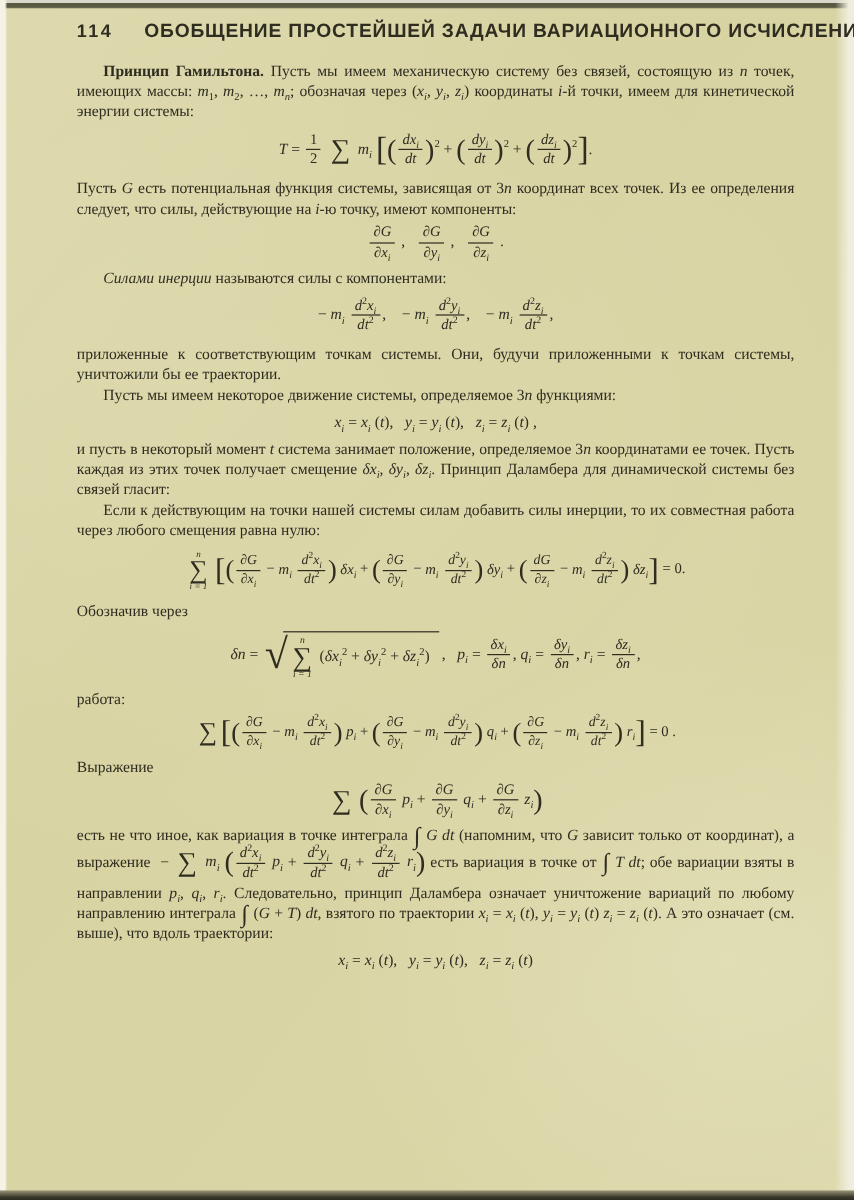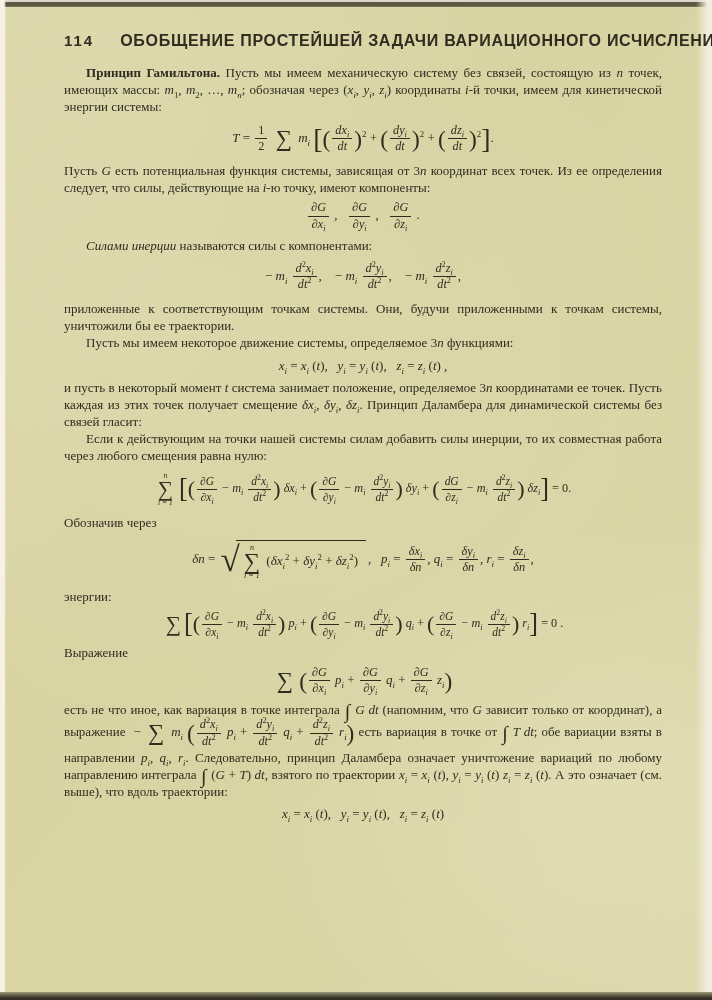--- a/index.html
+++ b/index.html
@@ -14,21 +14,21 @@
   }
   .edge-top { position:absolute; top:0; left:0; right:0; height:7px;
     background:linear-gradient(#d9d6cb 0 35%, #5b5842 35% 85%, #8d8a6c 100%); }
   .edge-bottom { position:absolute; bottom:0; left:0; right:0; height:8px;
     background:linear-gradient(#9a9678 0%, #3a382b 70%, #2e2c22 100%); }
   .edge-left { position:absolute; top:0; bottom:0; left:0; width:6px;
     background:linear-gradient(90deg, #f6f3e6 0 70%, rgba(246,243,230,0) 100%); }
   .edge-right { position:absolute; top:0; bottom:0; right:0; width:16px;
     background:linear-gradient(270deg, #f0edde 0 30%, rgba(240,237,222,0) 100%); }
 
-  .content { position:absolute; left:64px; top:30px; width:598px;
+  .content { position:absolute; left:64px; top:16px; width:598px;
     font-size:13px; line-height:1.32; text-align:justify; }
 
   .header { display:flex; align-items:baseline; margin-bottom:13px;
     font-family:"Liberation Sans","DejaVu Sans",sans-serif; }
   .pagenum { font-weight:bold; font-size:15px; letter-spacing:2px; margin-right:26px; }
   .htitle { font-weight:bold; font-size:16px; letter-spacing:0.7px; white-space:nowrap; }
   .chapter { margin-left:auto; font-family:"Liberation Serif",serif; font-size:16px; white-space:nowrap; }
 
   p.para { margin:0; }
   p.indent { text-indent:1.7em; }
@@ -97,21 +97,21 @@
     <p class="para">Обозначив через</p>
     <div class="formula"><i>δn</i> = <span class="sqrt">
           <span class="rad">√</span>
           <span class="rc"><span class="sum">
               <span class="t">n</span>
               <span class="s">∑</span>
               <span class="b">i = 1</span>
             </span> (<i>δx<sub>i</sub></i><sup>2</sup> + <i>δy<sub>i</sub></i><sup>2</sup> + <i>δz<sub>i</sub></i><sup>2</sup>)</span>
         </span>,&nbsp;&nbsp; <i>p<sub>i</sub></i> = <span class="fr"><span class="nu"><i>δx<sub>i</sub></i></span><span class="de"><i>δn</i></span></span>, <i>q<sub>i</sub></i> = <span class="fr"><span class="nu"><i>δy<sub>i</sub></i></span><span class="de"><i>δn</i></span></span>, <i>r<sub>i</sub></i> = <span class="fr"><span class="nu"><i>δz<sub>i</sub></i></span><span class="de"><i>δn</i></span></span>,</div>
 
-    <p class="para">энергии:</p>
+    <p class="para">работа:</p>
     <div class="formula small tight"><span class="sum">
           <span class="s">∑</span>
         </span><span class="bb">[</span><span class="bp">(</span><span class="fr"><span class="nu"><i>∂G</i></span><span class="de"><i>∂x<sub>i</sub></i></span></span> − <i>m<sub>i</sub></i> <span class="fr"><span class="nu"><i>d</i><sup>2</sup><i>x<sub>i</sub></i></span><span class="de"><i>dt</i><sup>2</sup></span></span><span class="bp">)</span> <i>p<sub>i</sub></i> + <span class="bp">(</span><span class="fr"><span class="nu"><i>∂G</i></span><span class="de"><i>∂y<sub>i</sub></i></span></span> − <i>m<sub>i</sub></i> <span class="fr"><span class="nu"><i>d</i><sup>2</sup><i>y<sub>i</sub></i></span><span class="de"><i>dt</i><sup>2</sup></span></span><span class="bp">)</span> <i>q<sub>i</sub></i> + <span class="bp">(</span><span class="fr"><span class="nu"><i>∂G</i></span><span class="de"><i>∂z<sub>i</sub></i></span></span> − <i>m<sub>i</sub></i> <span class="fr"><span class="nu"><i>d</i><sup>2</sup><i>z<sub>i</sub></i></span><span class="de"><i>dt</i><sup>2</sup></span></span><span class="bp">)</span> <i>r<sub>i</sub></i><span class="bb">]</span> = 0 .</div>
 
     <p class="para">Выражение</p>
     <div class="formula tight"><span class="sum">
           <span class="s">∑</span>
         </span> <span class="bp">(</span><span class="fr"><span class="nu"><i>∂G</i></span><span class="de"><i>∂x<sub>i</sub></i></span></span> <i>p<sub>i</sub></i> + <span class="fr"><span class="nu"><i>∂G</i></span><span class="de"><i>∂y<sub>i</sub></i></span></span> <i>q<sub>i</sub></i> + <span class="fr"><span class="nu"><i>∂G</i></span><span class="de"><i>∂z<sub>i</sub></i></span></span> <i>z<sub>i</sub></i><span class="bp">)</span></div>
 
     <p class="para">есть не что иное, как вариация в точке интеграла <span class="int">∫</span> <i>G dt</i> (напомним, что <i>G</i> зависит только от координат), а выражение &nbsp;− <span class="sum">

